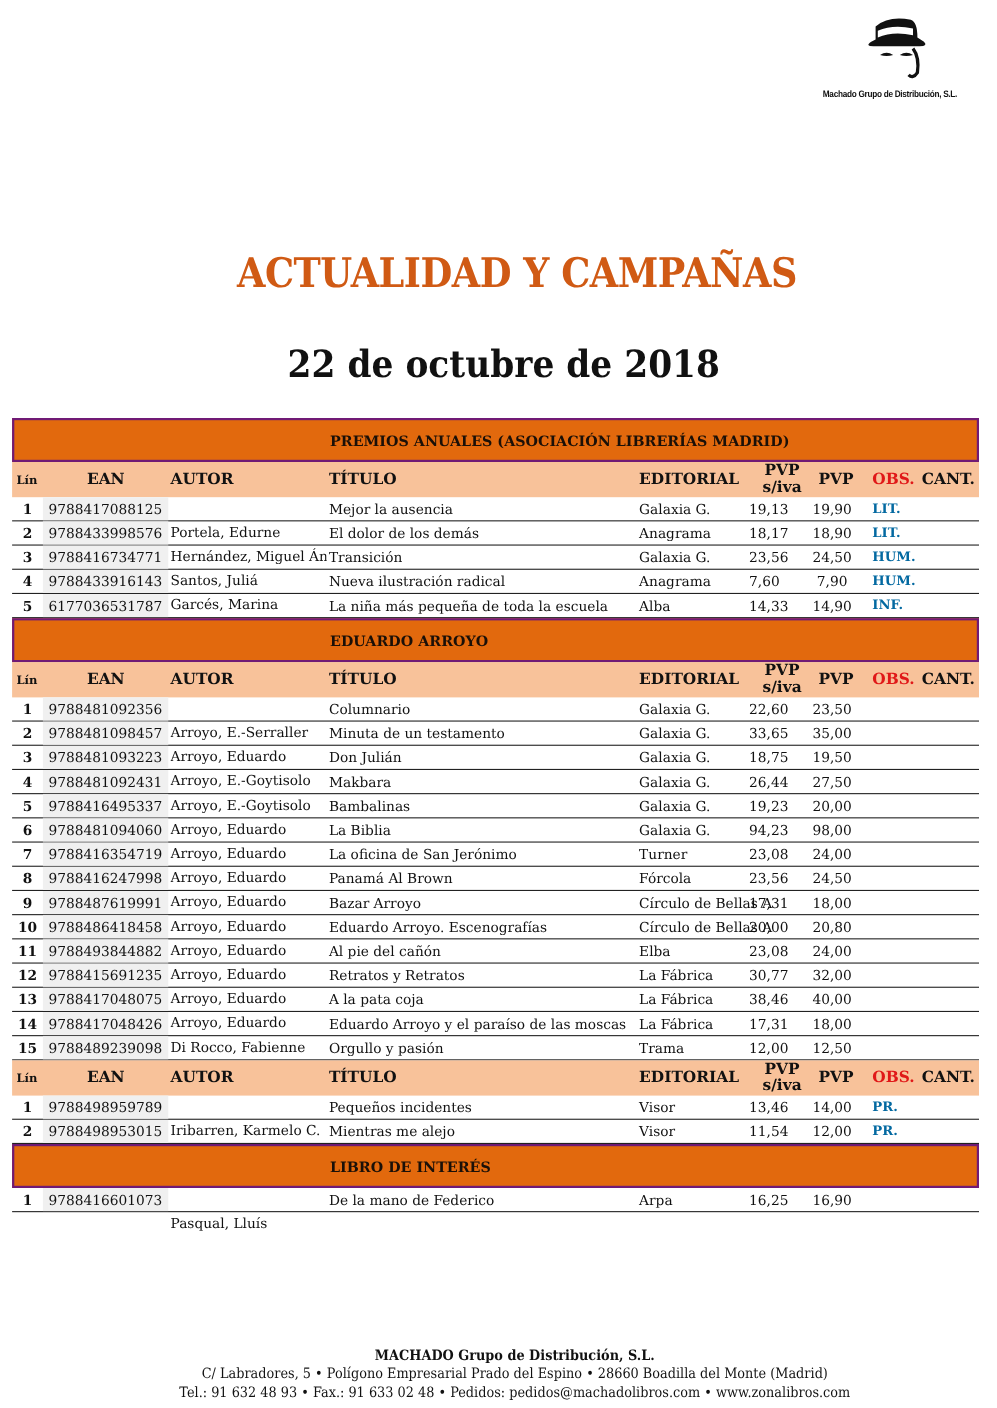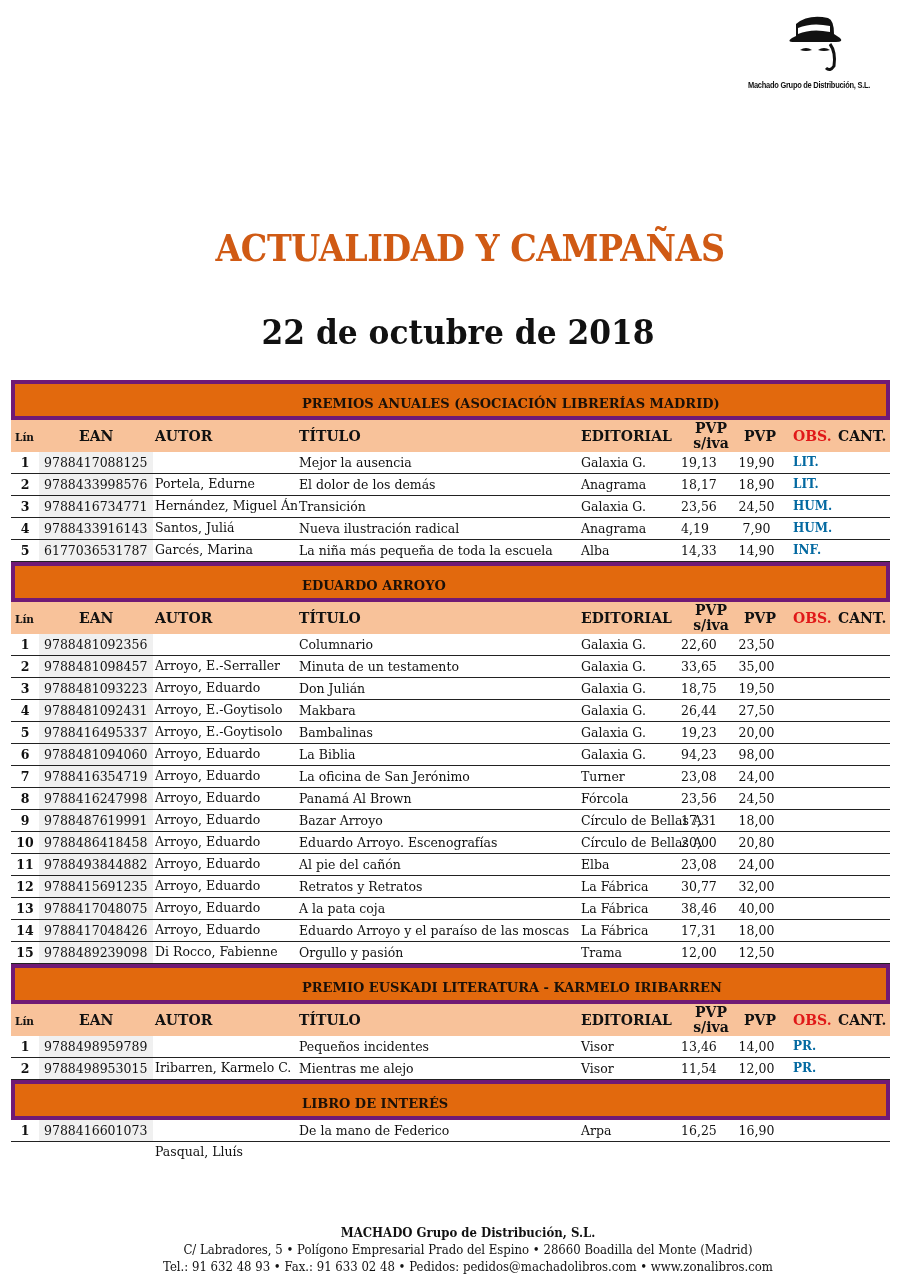--- a/index.html
+++ b/index.html
@@ -7,21 +7,21 @@
          font-family:"DejaVu Serif","Liberation Serif",serif; color:#111; }
   .logo { position:absolute; left:738px; top:8px; width:150px; height:84px; }
   .logo svg { position:absolute; left:40px; top:4px; }
   .logo-text { position:absolute; left:10px; top:72px; font-family:"Liberation Sans",sans-serif;
                font-size:8.5px; font-weight:bold; letter-spacing:-0.3px; white-space:nowrap; transform:scaleX(0.88); transform-origin:left; }
   .title { position:absolute; left:0; width:940px; top:226px; text-align:center;
            font-family:"DejaVu Serif",serif; font-weight:bold; font-size:37px; color:#d05a14; letter-spacing:-0.5px; transform:scaleX(0.9); transform-origin:center; }
   .date { position:absolute; left:0; width:916px; top:312px; text-align:center;
           font-family:"DejaVu Serif",serif; font-weight:bold; font-size:34px; color:#111; transform:scaleX(0.92); transform-origin:center; }
   .tbl { position:absolute; left:11px; top:380px; width:879px; }
-  .sec-head { height:40px; background:#e2690d; border:4px solid #701a75; box-sizing:border-box; position:relative; }
+  .sec-head { height:40px; background:#e2690d; border:2px solid #701a75; box-sizing:border-box; position:relative; }
   .sec-head span { position:absolute; left:287px; top:12px; font-weight:bold; font-size:13px; color:#1a1008; white-space:nowrap; }
   .col-head { height:32px; background:#f8c29a; position:relative; font-weight:bold; }
   .col-head span { position:absolute; top:8px; font-size:14px; white-space:nowrap; }
   .col-head .lin { font-size:10.5px; top:11px; left:4px; }
   .col-head .pvpsiva { font-size:10.5px; top:1px; line-height:14px; text-align:center; width:40px; }
   .col-head .obs { color:#e01818; }
   .row { height:21px; position:relative; border-bottom:1px solid #222; font-size:12.5px; }
   .row span { position:absolute; top:3px; white-space:nowrap; }
   .row .ean-bg { position:absolute; left:28px; top:0; width:114px; height:21px; background:#f0f0f0; }
   .row .n { left:0; width:28px; text-align:center; font-weight:bold; }
@@ -101,21 +101,21 @@
         <span class="pvp">24,50</span>
         <span class="obsv">HUM.</span>
       </div>
     <div class="row">
         <div class="ean-bg"></div>
         <span class="n">4</span>
         <span class="ean">9788433916143</span>
         <span class="autor">Garcés, Marina</span>
         <span class="titulo">Nueva ilustración radical</span>
         <span class="editorial">Anagrama</span>
-        <span class="siva">4,19</span>
+        <span class="siva">7,60</span>
         <span class="pvp">7,90</span>
         <span class="obsv">HUM.</span>
       </div>
     <div class="row">
         <div class="ean-bg"></div>
         <span class="n">5</span>
         <span class="ean">6177036531787</span>
         <span class="autor">Roberts, Justin</span>
         <span class="titulo">La niña más pequeña de toda la escuela</span>
         <span class="editorial">Alba</span>
@@ -295,23 +295,20 @@
         <div class="ean-bg"></div>
         <span class="n">15</span>
         <span class="ean">9788489239098</span>
         <span class="autor">Arroyo, Eduardo</span>
         <span class="titulo">Orgullo y pasión</span>
         <span class="editorial">Trama</span>
         <span class="siva">12,00</span>
         <span class="pvp">12,50</span>
         <span class="obsv"></span>
       </div>
-    <div class="sec-head">
-      <span>PREMIO EUSKADI LITERATURA - KARMELO IRIBARREN</span>
-    </div>
     <div class="col-head">
         <span class="lin">Lín</span>
         <span style="left:68px">EAN</span>
         <span style="left:144px">AUTOR</span>
         <span style="left:288px">TÍTULO</span>
         <span style="left:570px">EDITORIAL</span>
         <span class="pvpsiva" style="left:680px"><span style="position:static">PVP</span><br><span style="position:static">s/iva</span></span>
         <span style="left:733px">PVP</span>
         <span class="obs" style="left:782px">OBS.</span>
         <span style="left:827px">CANT.</span>

